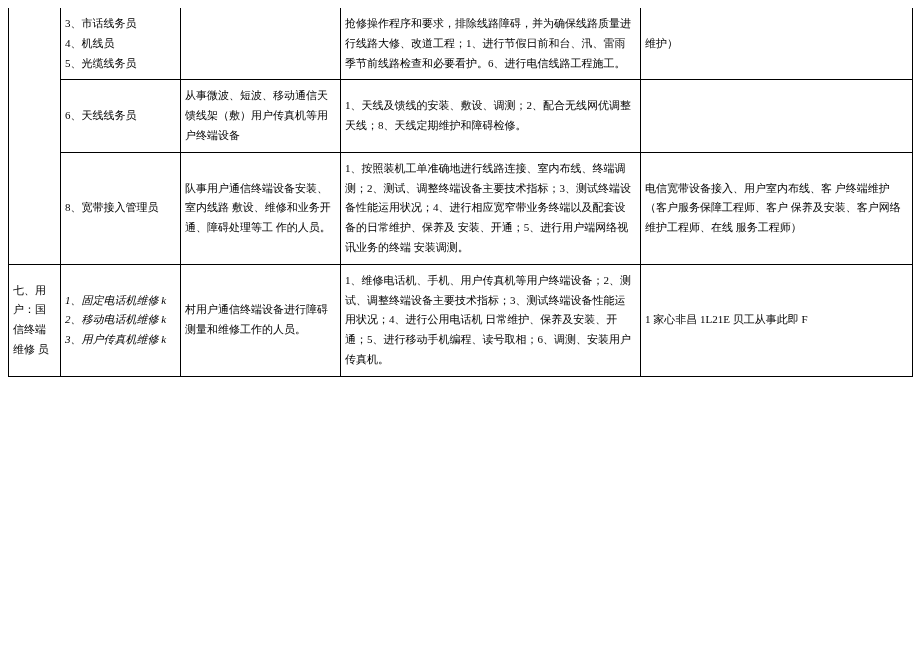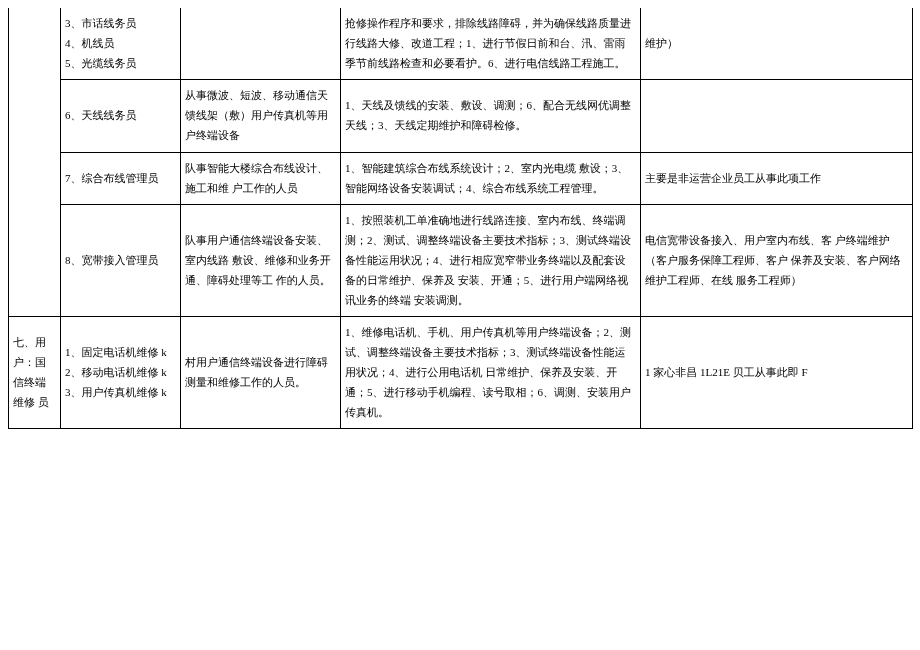--- a/index.html
+++ b/index.html
@@ -48,40 +48,33 @@
 4、机线员
 5、光缆线务员</td>
     <td class="no-top"></td>
     <td class="no-top">抢修操作程序和要求，排除线路障碍，并为确保线路质量进行线路大修、改道工程；1、进行节假日前和台、汛、雷雨季节前线路检查和必要看护。6、进行电信线路工程施工。</td>
     <td class="no-top">维护）</td>
   </tr>
   <tr>
     <td class="no-top no-bottom"></td>
     <td>6、天线线务员</td>
     <td>从事微波、短波、移动通信天馈线架（敷）用户传真机等用户终端设备</td>
-    <td>1、天线及馈线的安装、敷设、调测；6、配合无线网优调整天线；3、天线定期维护和障碍检修。</td>
+    <td>1、天线及馈线的安装、敷设、调测；2、配合无线网优调整天线；8、天线定期维护和障碍检修。</td>
     <td></td>
-  </tr>
-  <tr>
-    <td class="no-top no-bottom"></td>
-    <td>7、综合布线管理员</td>
-    <td>队事智能大楼综合布线设计、施工和维 户工作的人员</td>
-    <td>1、智能建筑综合布线系统设计；2、室内光电缆 敷设；3、智能网络设备安装调试；4、综合布线系统工程管理。</td>
-    <td>主要是非运营企业员工从事此项工作</td>
   </tr>
   <tr>
     <td class="no-top"></td>
     <td>8、宽带接入管理员</td>
     <td>队事用户通信终端设备安装、室内线路 敷设、维修和业务开通、障碍处理等工 作的人员。</td>
     <td>1、按照装机工单准确地进行线路连接、室内布线、终端调测；2、测试、调整终端设备主要技术指标；3、测试终端设备性能运用状况；4、进行相应宽窄带业务终端以及配套设备的日常维护、保养及 安装、开通；5、进行用户端网络视讯业务的终端 安装调测。</td>
     <td>电信宽带设备接入、用户室内布线、客 户终端维护（客户服务保障工程师、客户 保养及安装、客户网络维护工程师、在线 服务工程师）</td>
   </tr>
   <tr>
     <td>七、用户：国信终端维修 员</td>
-    <td style="white-space:pre-line;">1、固定电话机维修 k
+    <td style="white-space:pre-line;font-style:italic;">1、固定电话机维修 k
 2、移动电话机维修 k
 3、用户传真机维修 k</td>
     <td>村用户通信终端设备进行障碍测量和维修工作的人员。</td>
     <td>1、维修电话机、手机、用户传真机等用户终端设备；2、测试、调整终端设备主要技术指标；3、测试终端设备性能运用状况；4、进行公用电话机 日常维护、保养及安装、开通；5、进行移动手机编程、读号取相；6、调测、安装用户传真机。</td>
     <td>1 家心非昌 1L21E 贝工从事此即 F</td>
   </tr>
 </tbody>
   </table>
 
 </body></html>

